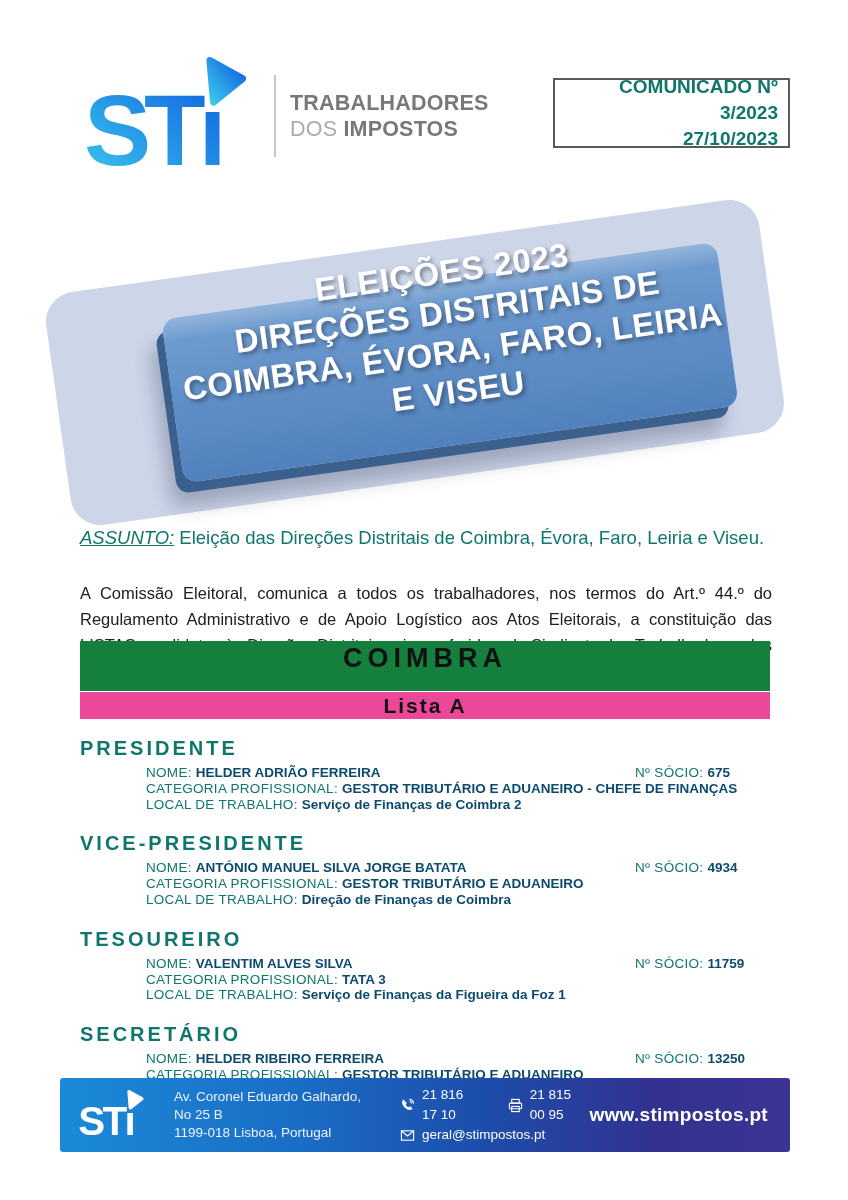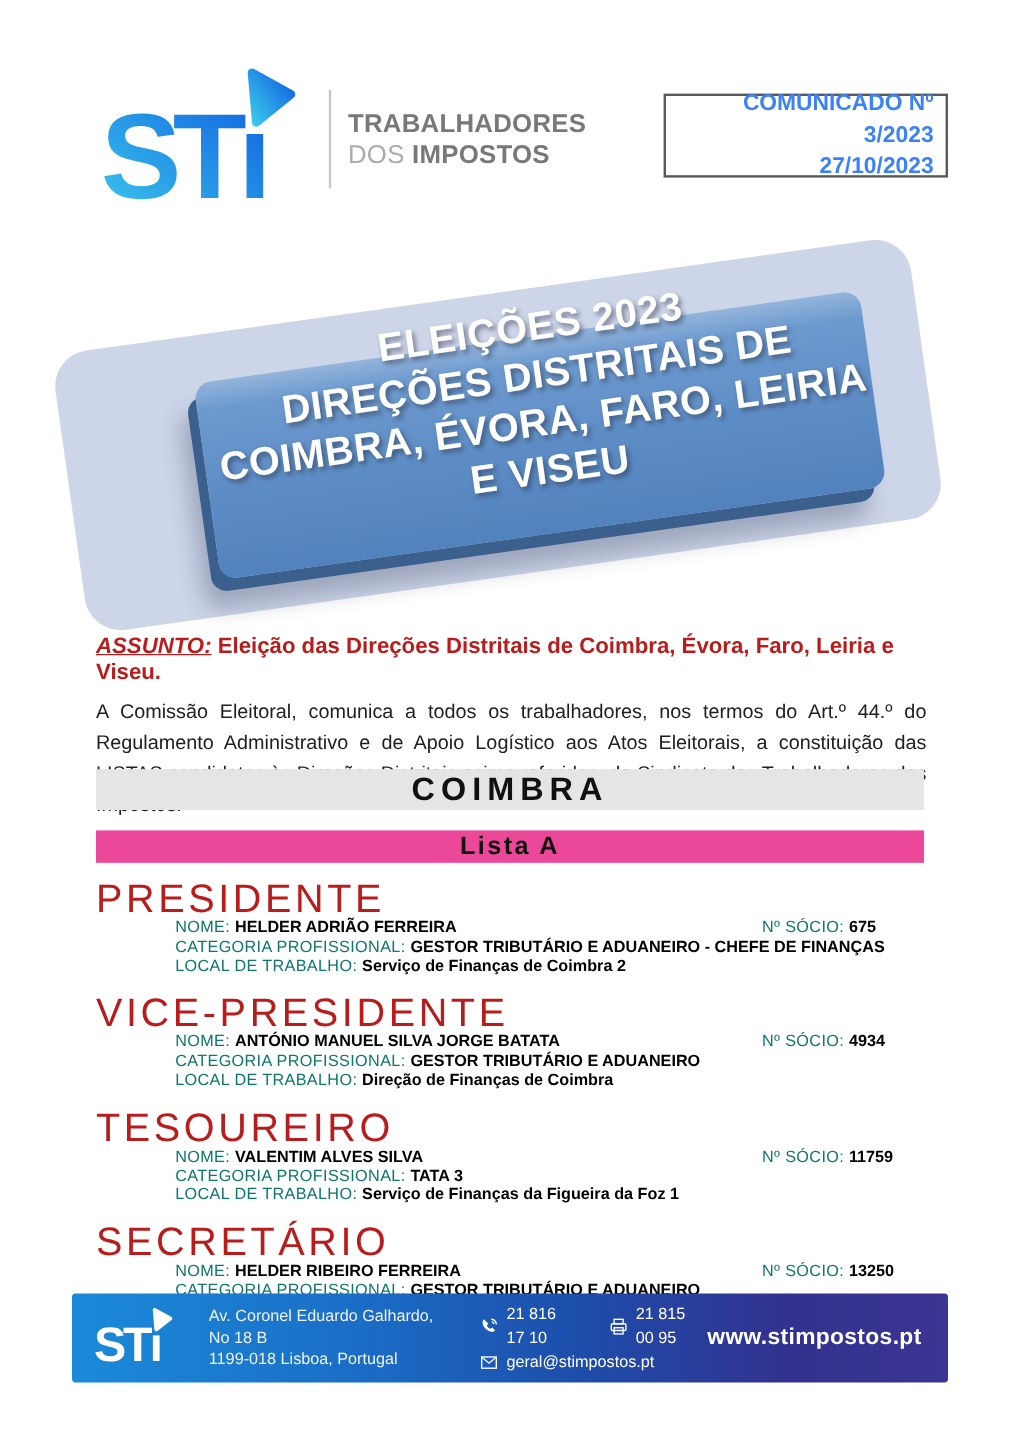--- a/index.html
+++ b/index.html
@@ -8,57 +8,57 @@
     font-family:"Liberation Sans",sans-serif;color:#1a1a1a;overflow:hidden;
   }
   
   .header-logo{position:absolute;left:84px;top:52px;display:flex;align-items:center;}
   .logo-sep{width:2px;height:82px;background:#c7c8ca;margin:0 14px 0 10px;}
   .org-name{font-size:21.5px;line-height:26px;letter-spacing:.2px;color:#a9abae;font-weight:400;}
   .org-name b{color:#77787b;font-weight:bold;}
   .comunicado-box{
     position:absolute;left:553px;top:78px;width:237px;height:70px;border:2px solid #58595b;
     box-sizing:border-box;display:flex;flex-direction:column;justify-content:center;
-    padding:4px 10px;text-align:right;font-weight:bold;font-size:19px;line-height:26px;color:#3b82f6;
+    padding:4px 10px;text-align:right;font-weight:bold;font-size:19px;line-height:26px;color:#0f766e;
   }
   
   .banner-panel{
     position:absolute;left:55px;top:245px;width:720px;height:235px;background:#cdd5e9;
     border-radius:30px;transform:rotate(-8deg);
   }
   .banner-plaque{
     position:absolute;left:170px;top:280px;width:560px;height:165px;border-radius:14px;
     transform:rotate(-8deg);
     background:linear-gradient(180deg,#93b4dc 0%,#6d9ace 14%,#5e8dc6 55%,#5282bd 100%);
     box-shadow:-9px 11px 0 -1px #3b608e, -16px 24px 18px rgba(50,60,85,.30);
   }
   .banner-text{
     position:absolute;left:130px;top:252px;width:640px;transform:rotate(-8deg);
     text-align:center;color:#ffffff;font-weight:bold;font-size:33px;line-height:40px;
     letter-spacing:.5px;text-shadow:2px 3px 4px rgba(40,50,70,.55);
   }
   .banner-text span{display:block;}
   
-  .assunto{position:absolute;left:80px;top:527px;width:692px;font-size:18.5px;font-weight:bold;color:#b91c1c;}
+  .assunto{position:absolute;left:80px;top:527px;width:692px;font-size:18.5px;font-weight:normal;color:#0f766e;}
   .assunto .assunto-label{font-style:italic;text-decoration:underline;}
   .intro{position:absolute;left:80px;top:563px;width:692px;font-size:16.5px;line-height:26px;
     text-align:justify;color:#202020;}
   
   .bar{position:absolute;left:80px;width:690px;text-align:center;font-weight:bold;color:#111;}
-  .bar-district{top:641px;height:34px;line-height:34px;background:#e5e5e5;font-size:27px;letter-spacing:5px;}
+  .bar-district{top:641px;height:50px;line-height:34px;background:#15803d;font-size:27px;letter-spacing:5px;}
   .bar-list{top:692px;height:27px;line-height:27px;background:#ec4899;font-size:21px;letter-spacing:2px;}
   
   .positions{position:absolute;left:80px;top:734px;width:692px;}
   .position{margin-bottom:17px;}
   .position:nth-child(4){margin-top:9px;}
-  .pos-title{font-size:33px;line-height:29px;font-weight:normal;letter-spacing:3px;color:#b91c1c;margin:0 0 2px 0;}
+  .pos-title{font-size:20px;line-height:29px;font-weight:bold;letter-spacing:3px;color:#0f766e;margin:0 0 2px 0;}
   .pos-body{margin-left:66px;}
   .pos-line{position:relative;font-size:13.5px;line-height:15.8px;white-space:nowrap;}
   .lbl{color:#0f766e;font-weight:400;letter-spacing:.3px;}
-  .val{color:#000000;font-weight:bold;}
+  .val{color:#0c4a6e;font-weight:bold;}
   .socio{position:absolute;left:489px;top:0;white-space:nowrap;}
   
   .footer{
     position:absolute;left:60px;top:1078px;width:730px;height:74px;border-radius:3px;
     background:linear-gradient(90deg,#1b8ad9 0%,#1a6ec6 32%,#1d4dab 58%,#33318f 82%,#3b3594 100%);
     display:flex;align-items:center;color:#ffffff;
   }
   .footer-logo{margin-left:18px;flex:0 0 auto;}
   .footer-address{margin-left:24px;font-size:13.5px;line-height:18px;color:#eef2fb;}
   .footer-contacts{margin-left:30px;font-size:13.5px;line-height:20px;}
@@ -180,21 +180,21 @@
     </div>
 
   </div>
 
   <div class="footer">
     <svg class="footer-logo" width="72" height="52" viewBox="0 0 110 80">
       <text x="0" y="70" font-family="Liberation Sans, sans-serif" font-weight="bold" font-size="62" letter-spacing="-4" fill="#ffffff">STı</text>
       <polygon points="78,4 98,15 80,29" fill="#ffffff" stroke="#ffffff" stroke-width="5" stroke-linejoin="round"></polygon>
     </svg>
     <div class="footer-address">
-      <div>Av. Coronel Eduardo Galhardo, No 18 B</div>
+      <div>Av. Coronel Eduardo Galhardo, No 25 B</div>
       <div>1199-018 Lisboa, Portugal</div>
     </div>
     <div class="footer-contacts">
       <div class="contact-row">
         <span class="icon">
           <svg width="15" height="15" viewBox="0 0 16 16">
               <path d="M3.5 1.5 C1.5 3.5 2 7 5 10 C8 13 11.5 13.5 13.5 11.5 L10.8 8.8 L9 9.8 C7.5 9.3 6.7 8.5 6.2 7 L7.2 5.2 Z" fill="#ffffff"></path>
               <path d="M10.5 1.5 A5 5 0 0 1 14.5 5.5 M10.8 3.8 A2.5 2.5 0 0 1 12.3 5.3" stroke="#ffffff" stroke-width="1.2" fill="none" stroke-linecap="round"></path>
             </svg>
         </span>

